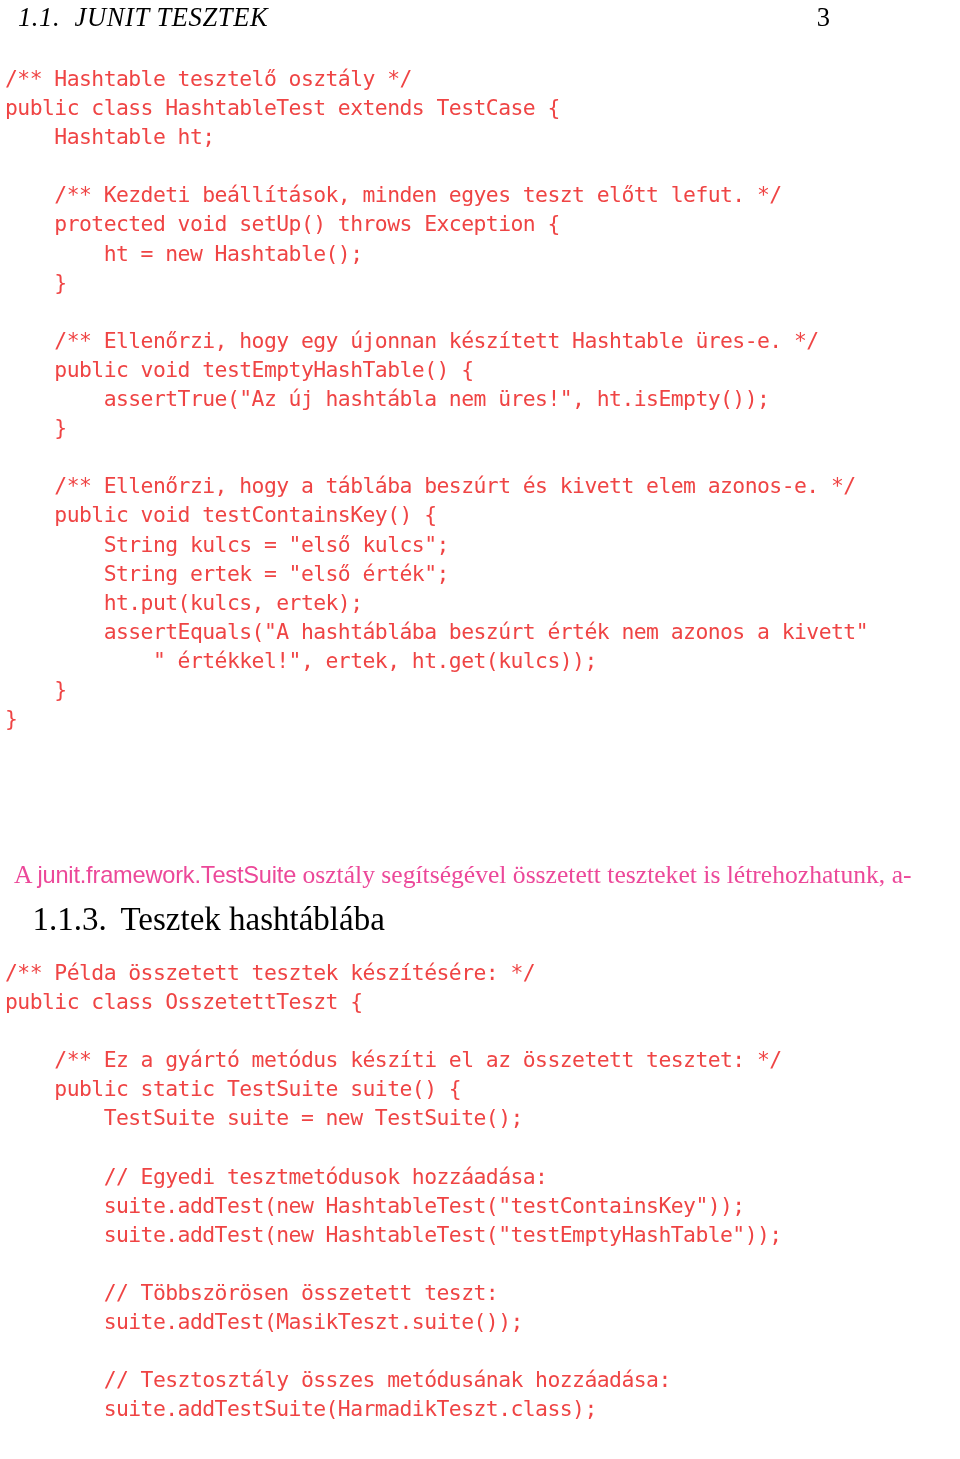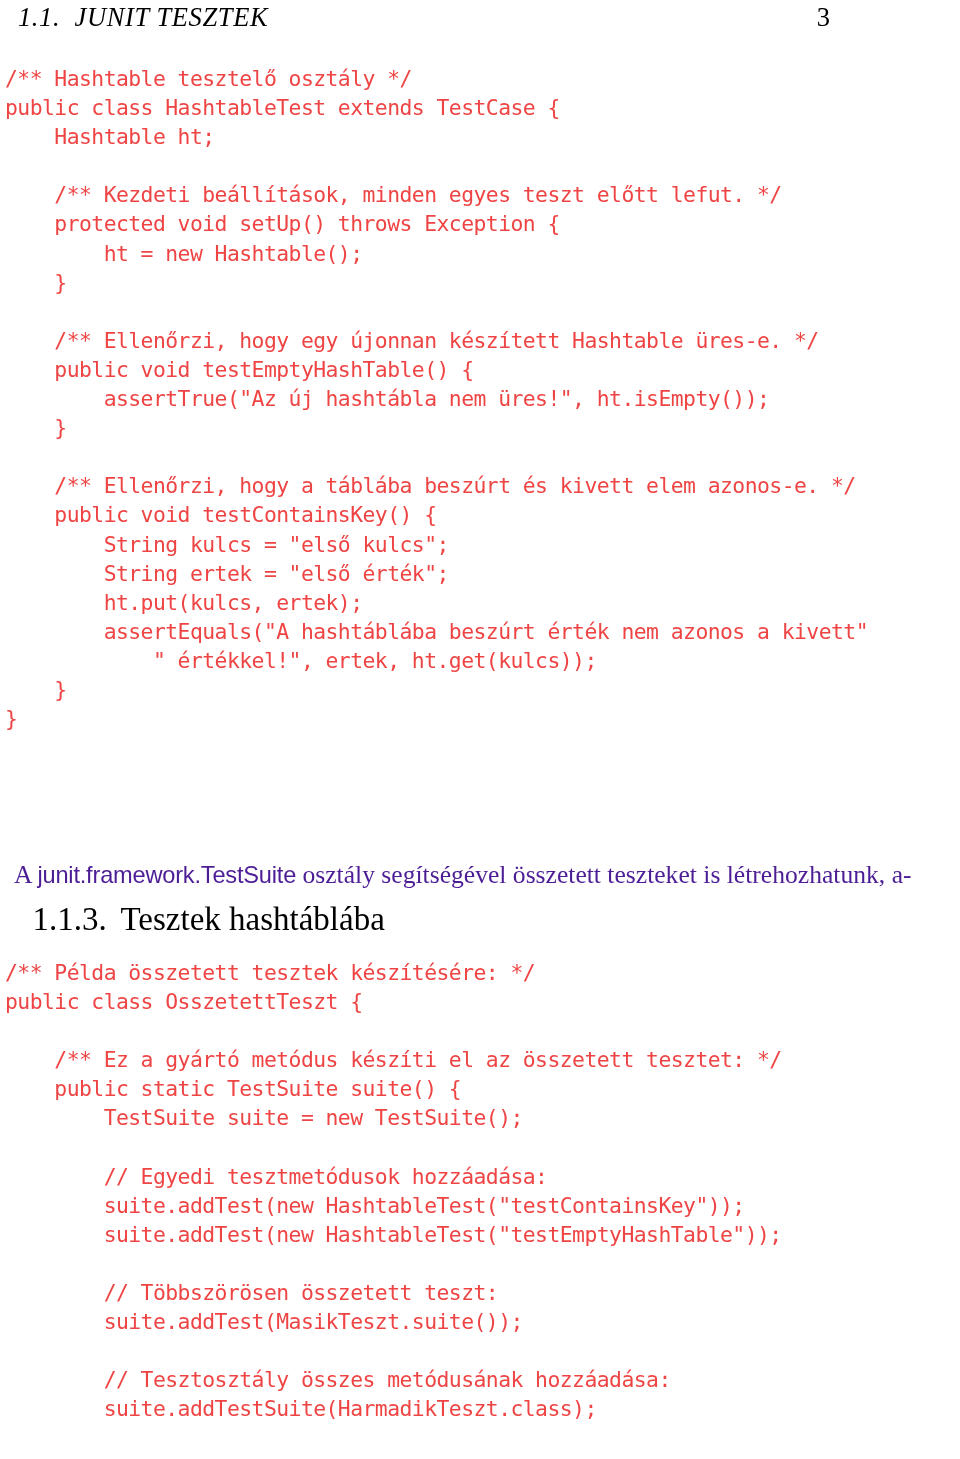--- a/index.html
+++ b/index.html
@@ -81,21 +81,21 @@
   .body-paragraph {
     position: absolute;
     left: 14px;
     top: 858px;
     width: 932px;
     font-family: "Liberation Serif", "DejaVu Serif", serif;
     font-size: 25.6px;
     line-height: 33.3px;
     text-align: justify;
     text-align-last: left;
-    color: #4c1d95;
+    color: #ec4899;
   }
   .inline-code {
     font-family: "Liberation Sans", "DejaVu Sans", sans-serif;
     font-size: 23.6px;
     letter-spacing: -0.2px;
   }
   .para-line {
     display: block;
     white-space: nowrap;
   }

